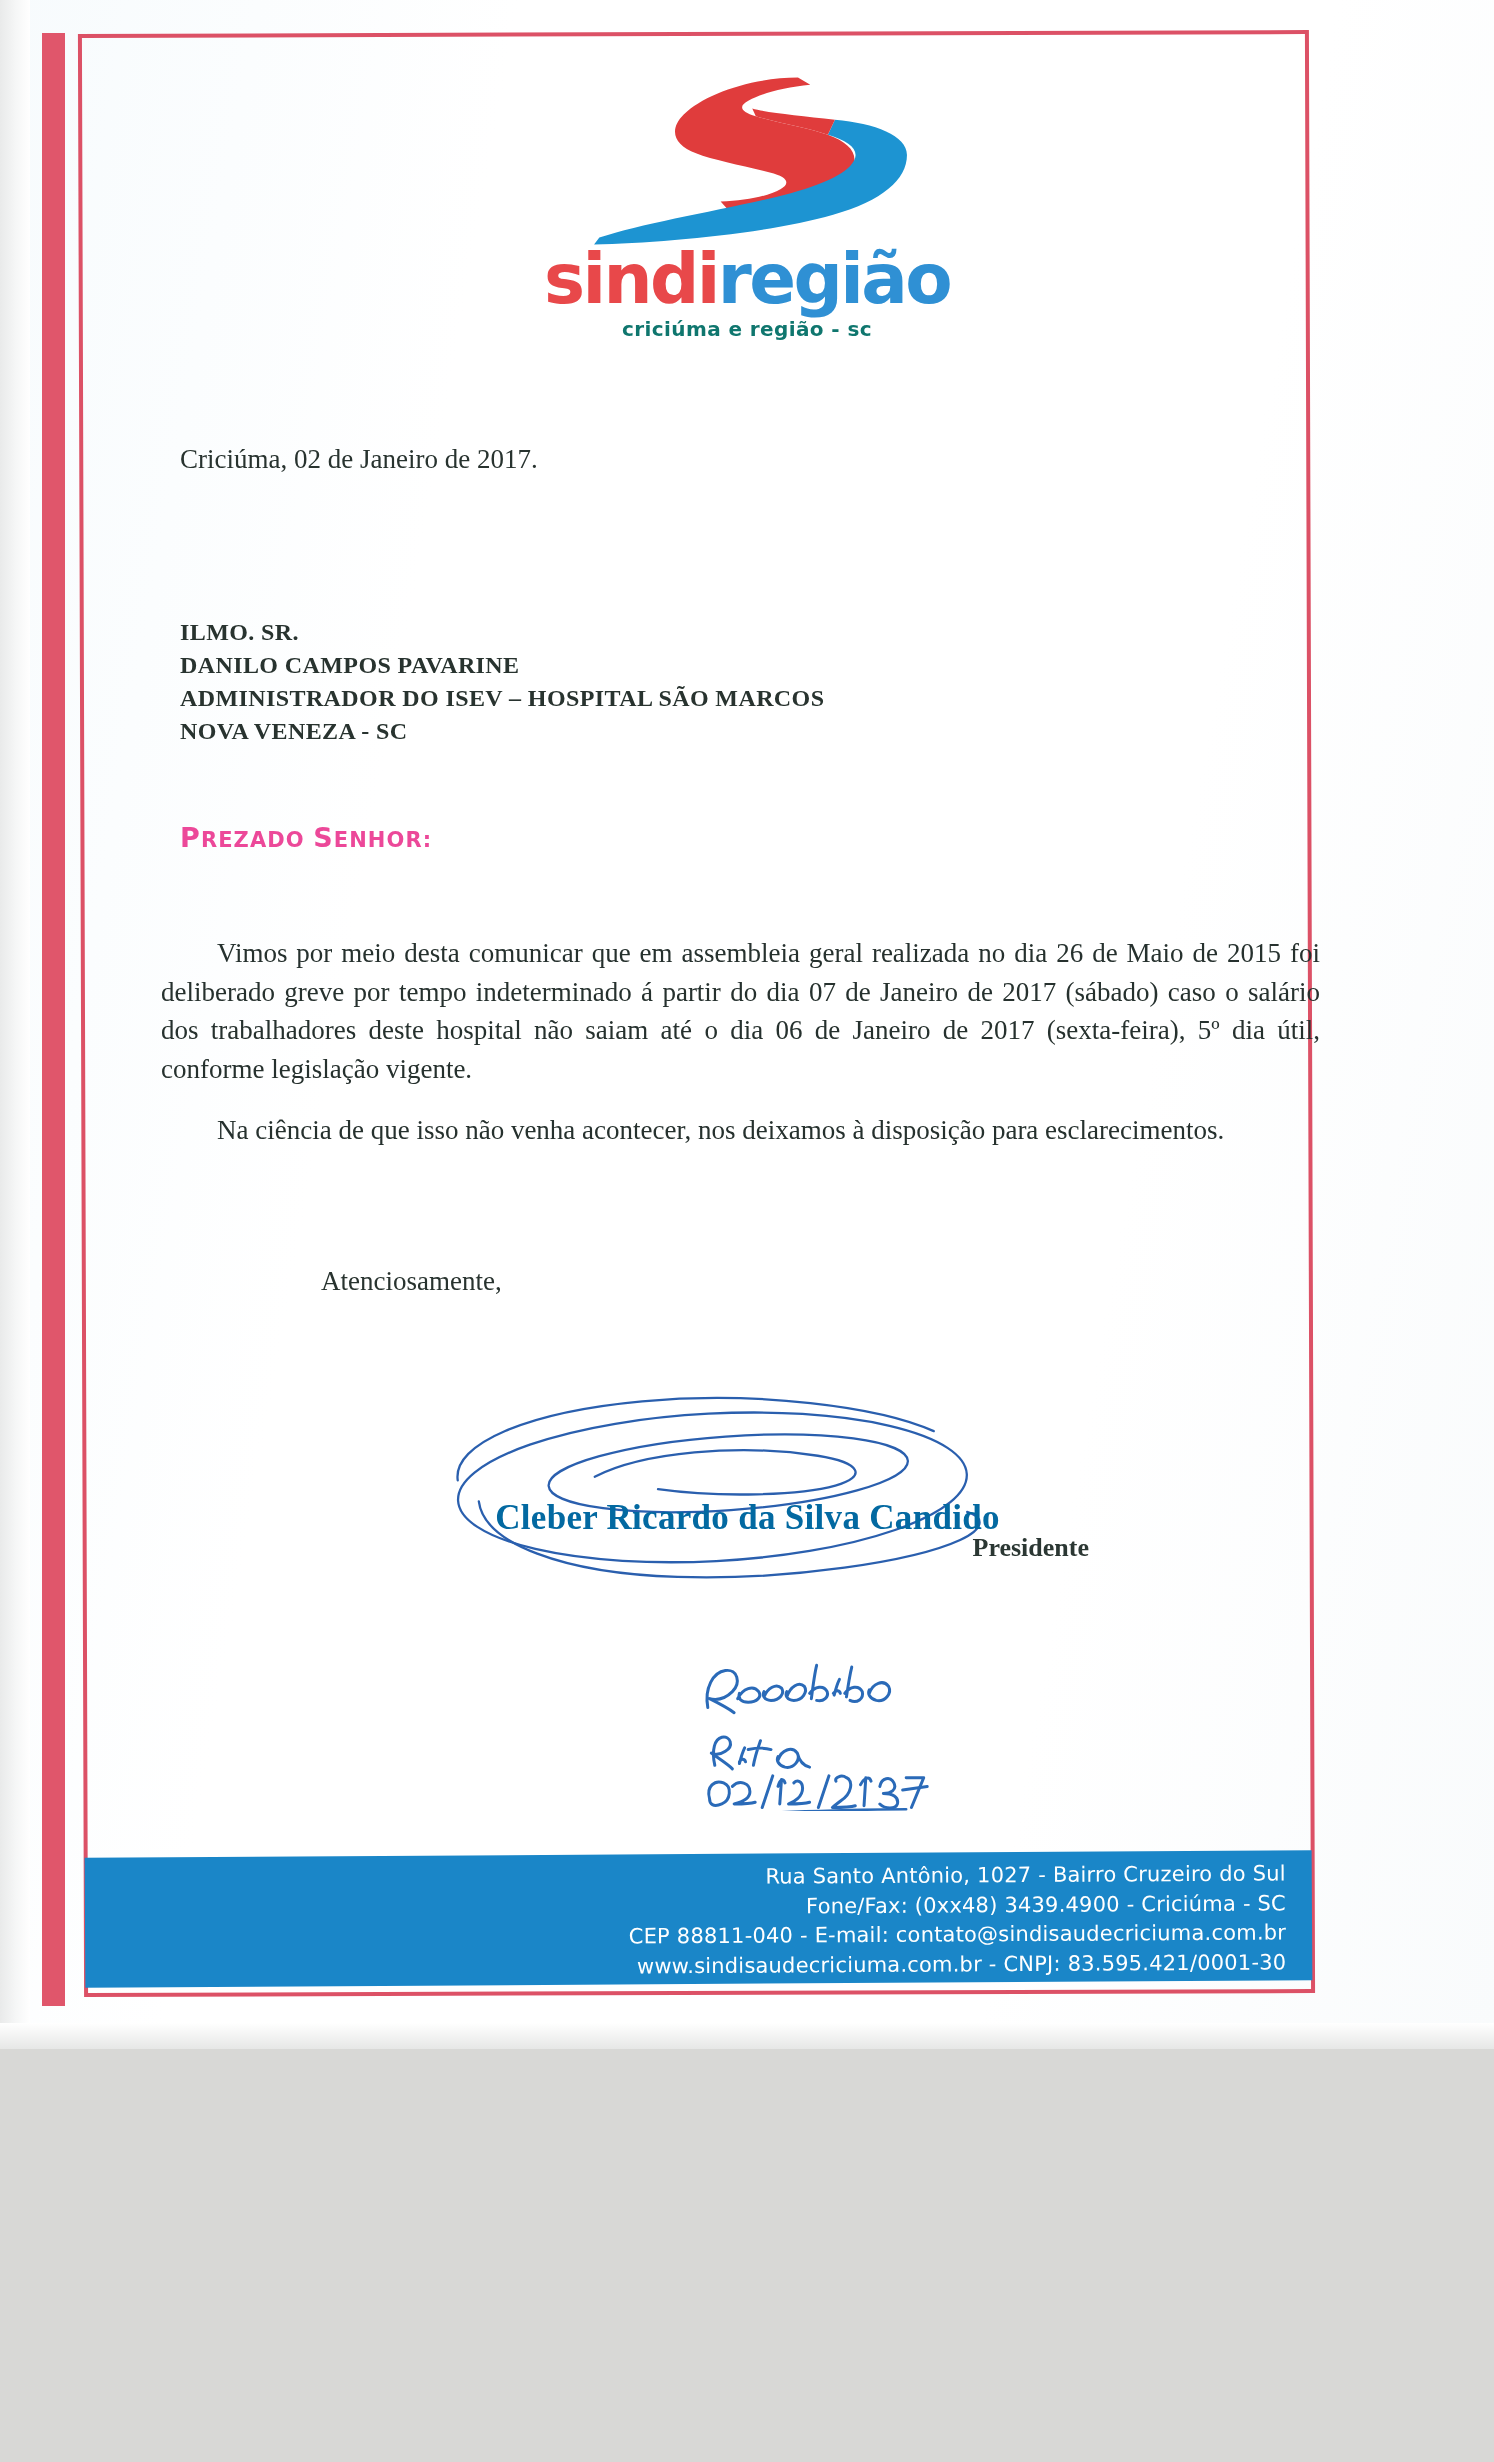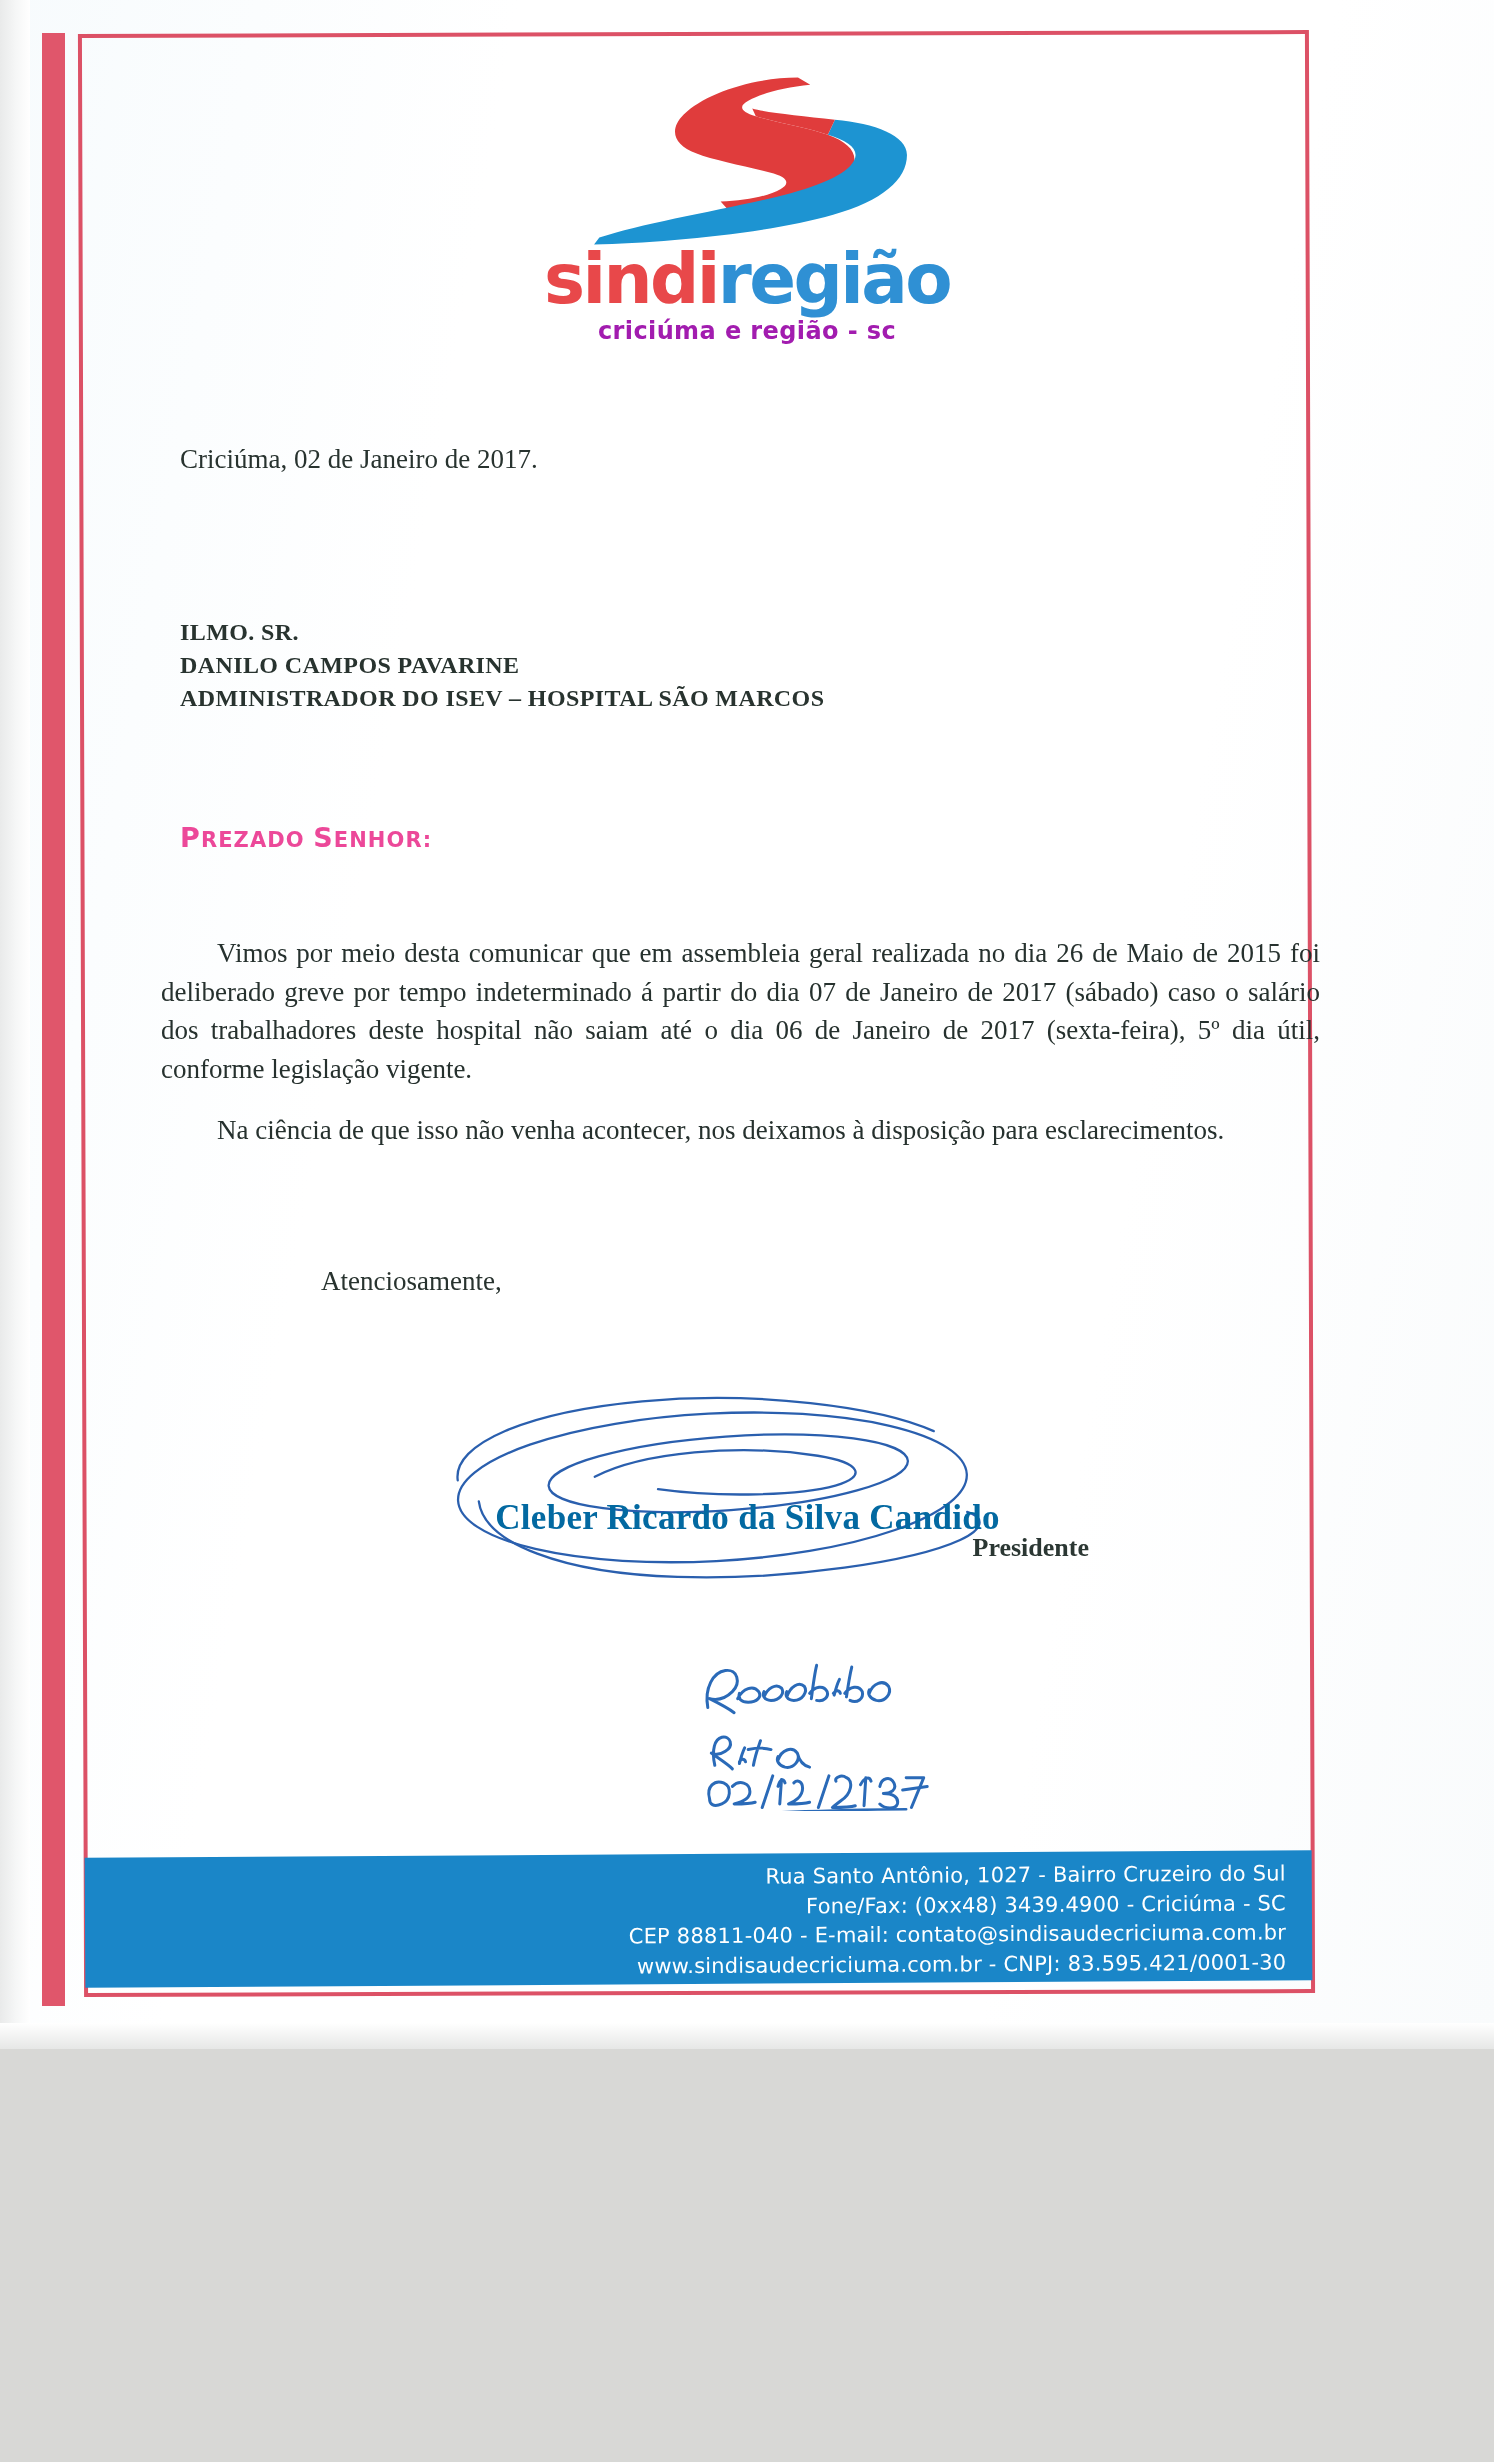--- a/index.html
+++ b/index.html
@@ -65,23 +65,23 @@
     font-size:69px;
     letter-spacing:-2.6px;
     line-height:1;
   }
   .wm-sindi{color:#e8484a;}
   .wm-saude{color:#2f90d4;}
   #tagline{
     margin-top:3.5px;
     font-family:"DejaVu Sans", sans-serif;
     font-weight:700;
-    font-size:24px;
+    font-size:20px;
     letter-spacing:0.4px;
-    color:#a21caf;
+    color:#0f766e;
   }
 
   
   .letter-text{
     position:absolute;
     color:#28332f;
     font-family:"Liberation Serif", serif;
   }
   #date-line{
     left:180px;top:444px;
@@ -203,20 +203,21 @@
     <div id="wordmark"><span class="wm-sindi">sindi</span><span class="wm-saude">região</span></div>
     <div id="tagline">criciúma e região - sc</div>
   </div>
 
   <div class="letter-text" id="date-line">Criciúma, 02 de Janeiro de 2017.</div>
 
   <div class="letter-text" id="addressee">
     <div>ILMO. SR.</div>
     <div>DANILO CAMPOS PAVARINE</div>
     <div>ADMINISTRADOR DO ISEV – HOSPITAL SÃO MARCOS</div>
+    <div>NOVA VENEZA - SC</div>
   </div>
 
   <div class="letter-text" id="salutation"><span class="cap">P</span><span>REZADO </span><span class="cap">S</span><span>ENHOR:</span></div>
 
   <div class="letter-text" id="body-copy">
     <p>Vimos por meio desta comunicar que em assembleia geral realizada no dia 26 de Maio de 2015 foi deliberado greve por tempo indeterminado á partir do dia 07 de Janeiro de 2017 (sábado) caso o salário dos trabalhadores deste hospital não saiam até o dia 06 de Janeiro de 2017 (sexta-feira), 5º dia útil, conforme legislação vigente.</p>
     <p>Na ciência de que isso não venha acontecer, nos deixamos à disposição para esclarecimentos.</p>
   </div>
 
   <div class="letter-text" id="closing">Atenciosamente,</div>

